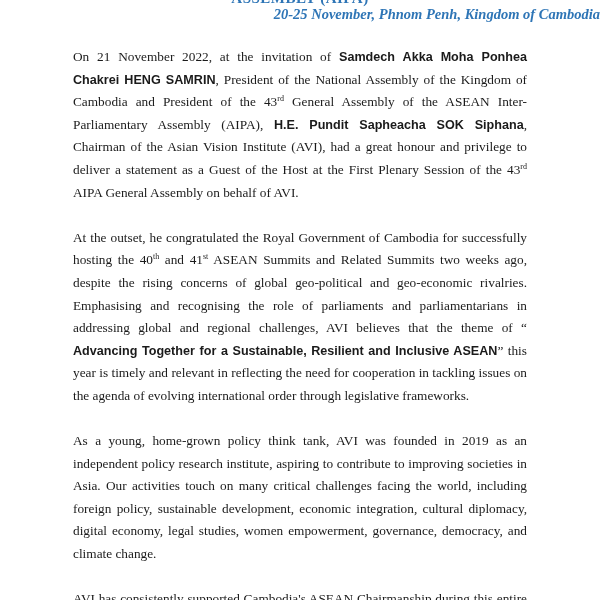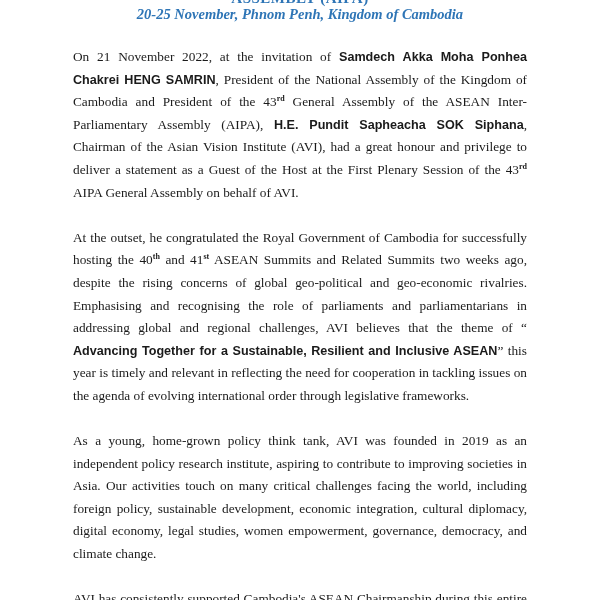--- a/index.html
+++ b/index.html
@@ -35,20 +35,21 @@
     }
     .header-line1 {
       top: -10px;
       font-size: 15px;
       font-style: normal;
       letter-spacing: 0.5px;
     }
     .header-line2 {
       top: 6px;
       font-size: 14.5px;
+      text-align: right;
     }
     .body {
       position: absolute;
       left: 73px;
       width: 454px;
       top: 46px;
       font-family: "Liberation Serif", serif;
       font-size: 13.3px;
       line-height: 22.6px;
       text-align: justify;
@@ -58,21 +59,20 @@
     }
     .bold {
       font-weight: bold;
       font-family: "Liberation Sans", sans-serif;
       font-size: 12.6px;
     }
     sup {
       font-size: 8px;
       line-height: 0;
       vertical-align: super;
-      font-weight: bold;
     }
   </style>
 </head>
 <body>
 
 <div class="page">
   <div class="header header-line1">ASSEMBLY (AIPA)</div>
   <div class="header header-line2">20-25 November, Phnom Penh, Kingdom of Cambodia</div>
 
   <div class="body">

